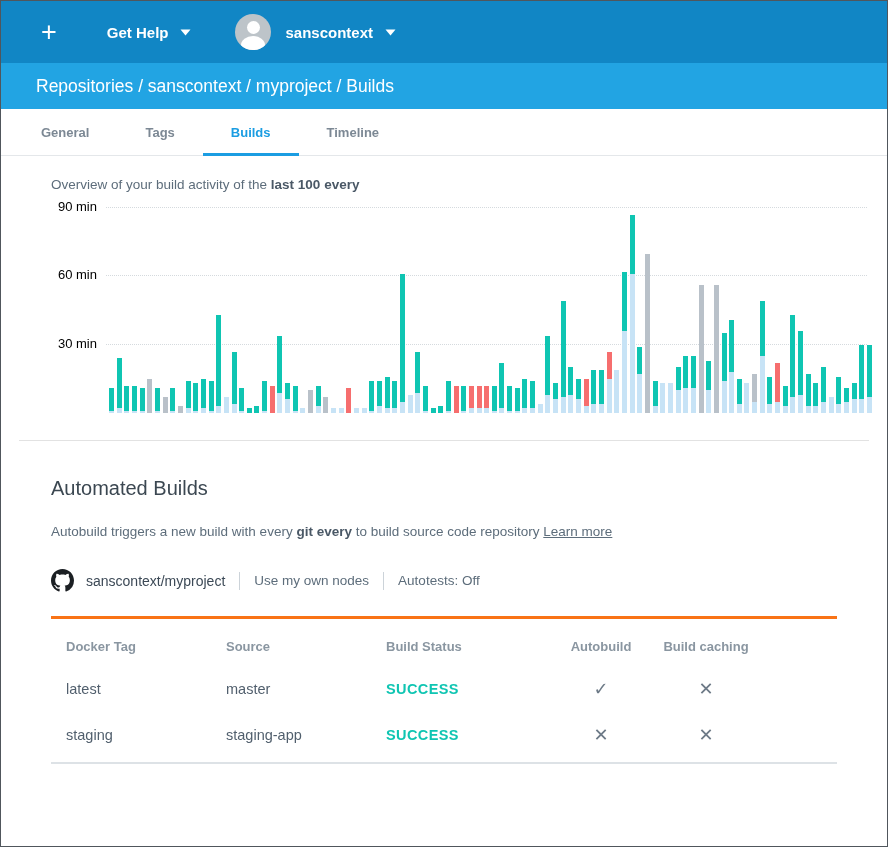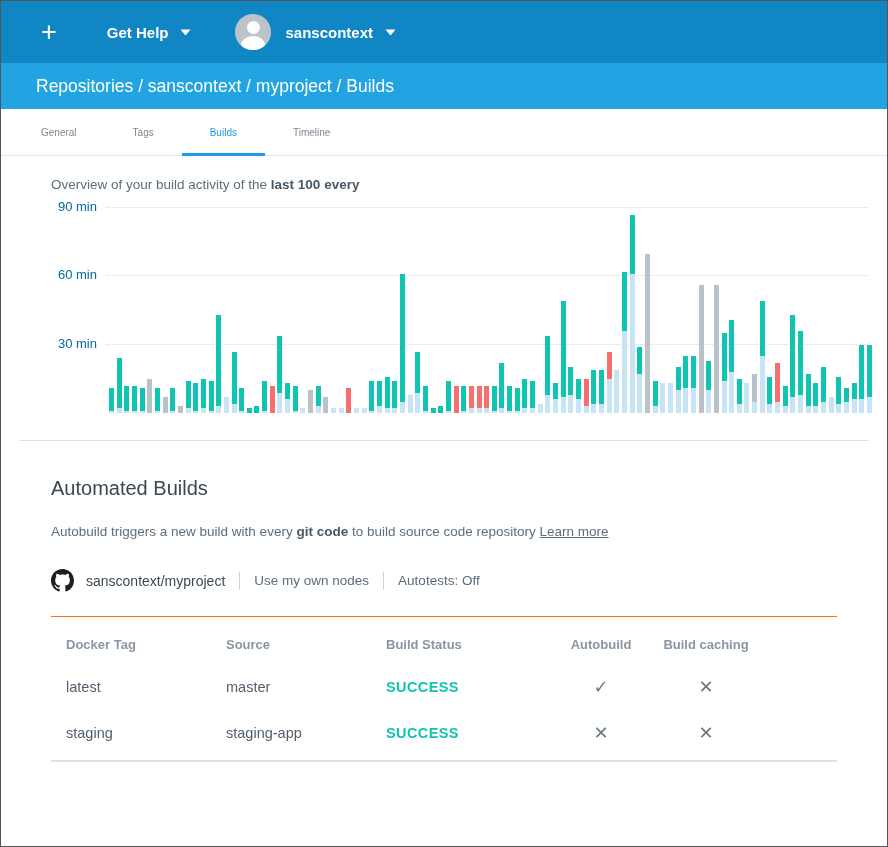--- a/index.html
+++ b/index.html
@@ -23,59 +23,59 @@
   .gethelp { margin-right:44px; }
   .avatar { width:36px; height:36px; border-radius:50%; background:#bdc4c9; position:relative; overflow:hidden; margin-right:14px; cursor:pointer; flex:0 0 36px; }
   .avatar .p-head { position:absolute; width:13px; height:13px; border-radius:50%; background:#fff; left:11.5px; top:7px; }
   .avatar .p-body { position:absolute; width:24px; height:18px; border-radius:50%; background:#fff; left:6px; top:22px; }
 
   
   .breadcrumb { height:46px; flex:0 0 46px; background:#22a4e3; color:#fff; display:flex; align-items:center; padding-left:35px; font-size:17.5px; }
 
   
   .tabs { height:47px; flex:0 0 47px; border-bottom:1px solid #e4e7ea; display:flex; padding-left:12px; background:#fff; }
-  .tab { font-size:10px; font-weight:400; color:#7c8894; padding:0 28px; display:flex; align-items:center; position:relative; cursor:pointer; }
+  .tab { font-size:13px; font-weight:700; color:#7c8894; padding:0 28px; display:flex; align-items:center; position:relative; cursor:pointer; }
   .tab.active { color:#1b9de2; }
   .tab.active::after { content:""; position:absolute; left:0; right:0; bottom:-1px; height:3px; background:#1b9de2; }
 
   
   main { padding:0 50px; flex:1; }
   .section-title { font-size:20px; font-weight:400; color:#3b4751; margin:0; }
   .ba-title { margin-top:36px; }
   .subtitle-row { display:flex; justify-content:space-between; align-items:flex-end; margin-top:21px; margin-right:-25px; }
   .subtitle { font-size:13.5px; color:#5d6d7b; }
   .subtitle b { color:#4a5866; }
   .legend { display:flex; align-items:center; }
   .legend-item { display:flex; align-items:center; margin-left:15px; font-size:13.5px; color:#4a5968; }
   .swatch { width:13px; height:13px; margin-right:6px; }
 
   
   .chart-wrap { display:flex; margin-top:16px; margin-right:-34px; }
   .ylabels { width:55px; flex:0 0 55px; position:relative; height:205px; }
-  .ylabel { position:absolute; right:9px; font-size:13px; color:#0369a1; white-space:nowrap;margin-left:9px; }
+  .ylabel { position:absolute; right:9px; font-size:13px; color:#000000; white-space:nowrap;margin-left:9px; }
   .chart { flex:1; position:relative; height:205px; }
   .gridline { position:absolute; left:0; right:4px; height:0; border-top:1px dotted #d5dade; }
   .bars { position:absolute; left:3px; right:0; bottom:0; height:205px; display:flex; align-items:flex-end; gap:2.67px; }
   .bar { flex:0 0 5px; width:5px; display:flex; flex-direction:column; justify-content:flex-end; cursor:pointer; }
   .seg { width:100%; }
 
   .section-sep { border:none; border-top:1px solid #e2e2e2; margin:27px -32px 0; }
 
   
   .ab-title { margin-top:36px; }
   .ab-desc { margin:24px 0 0; font-size:13.5px; color:#5d6d7b; }
   .ab-desc b { color:#4a5866; }
   .learn-more { color:#5d6d7b; text-decoration:underline; cursor:pointer; }
   .repo-row { display:flex; align-items:center; margin-top:30px; font-size:13.5px; color:#5d6d7b; }
   .gh-icon { width:23px; height:23px; margin-right:12px; flex:0 0 23px; }
   .repo-name { color:#3c4956; font-size:14px; }
   .vdiv { width:1px; height:18px; background:#ccd3d9; margin:0 14px; }
 
   
-  .table { margin-top:24px; width:786px; border-top:1px solid #f97316; border-bottom:2px solid #dde2e6; padding-bottom:16px; }
+  .table { margin-top:24px; width:786px; border-top:3px solid #f97316; border-bottom:2px solid #dde2e6; padding-bottom:16px; }
   .thead, .trow { display:grid; grid-template-columns:175px 160px 180px 70px 140px; align-items:center; }
   .thead { padding-top:20px; font-size:13px; font-weight:700; color:#8a96a1; }
   .trow { margin-top:24px; font-size:14.5px; color:#515f6d; }
   .c1 { padding-left:15px; }
   .cc { text-align:center; }
   .status { color:#0fc5b2; font-weight:700; letter-spacing:.4px; cursor:pointer; }
   .mark { font-size:18px; color:#6d7a87; cursor:pointer; }
 </style>
 </head>
 <body>
@@ -507,21 +507,21 @@
             </div>
           </div>
       </div>
     </section>
 
     <hr class="section-sep">
 
     <section>
       <h2 class="section-title ab-title">Automated Builds</h2>
       <p class="ab-desc">
-        <span>Autobuild triggers a new build with every </span><b>git code</b><span> to build source code repository </span><a class="learn-more">Learn more</a>
+        <span>Autobuild triggers a new build with every </span><b>git every</b><span> to build source code repository </span><a class="learn-more">Learn more</a>
       </p>
       <div class="repo-row">
         <svg class="gh-icon" viewBox="0 0 16 16" fill="#1b1f23">
           <path d="M8 0C3.58 0 0 3.58 0 8c0 3.54 2.29 6.53 5.47 7.59.4.07.55-.17.55-.38 0-.19-.01-.82-.01-1.49-2.01.37-2.53-.49-2.69-.94-.09-.23-.48-.94-.82-1.13-.28-.15-.68-.52-.01-.53.63-.01 1.08.58 1.23.82.72 1.21 1.87.87 2.33.66.07-.52.28-.87.51-1.07-1.78-.2-3.64-.89-3.64-3.95 0-.87.31-1.59.82-2.15-.08-.2-.36-1.02.08-2.12 0 0 .67-.21 2.2.82.64-.18 1.32-.27 2-.27s1.36.09 2 .27c1.53-1.04 2.2-.82 2.2-.82.44 1.1.16 1.92.08 2.12.51.56.82 1.27.82 2.15 0 3.07-1.87 3.75-3.65 3.95.29.25.54.73.54 1.48 0 1.07-.01 1.93-.01 2.2 0 .21.15.46.55.38A8.01 8.01 0 0 0 16 8c0-4.42-3.58-8-8-8z"></path>
         </svg>
         <span class="repo-name">sanscontext/myproject</span>
         <span class="vdiv"></span>
         <span>Use my own nodes</span>
         <span class="vdiv"></span>
         <span>Autotests: Off</span>

